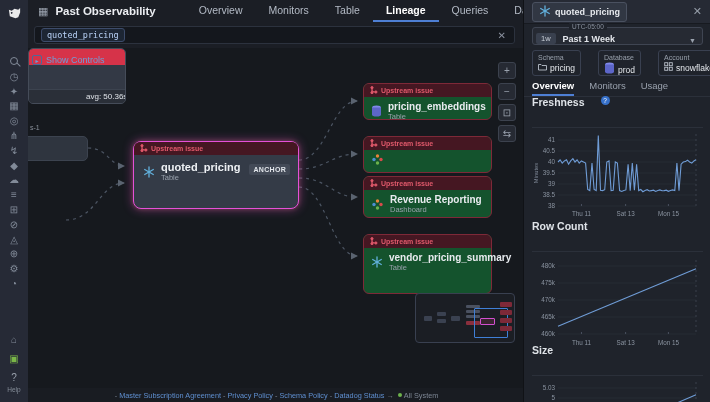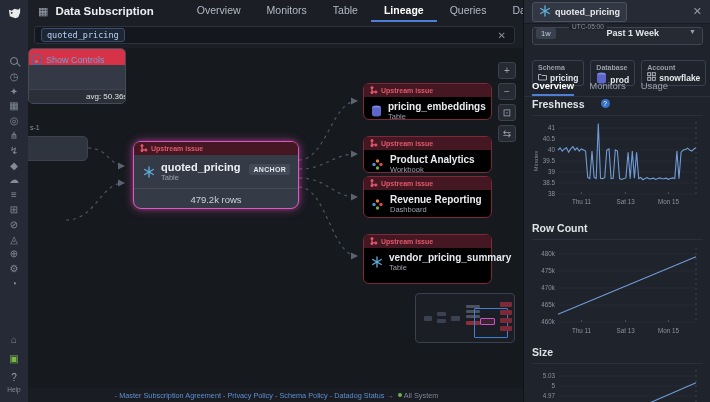--- a/index.html
+++ b/index.html
@@ -31,21 +31,21 @@
   .searchbar{position:relative;width:100%;height:18px;background:#14171d;border:1px solid #2c323e;border-radius:3px;display:flex;align-items:center;cursor:text;}
   .search-tag{margin-left:6px;font-family:"DejaVu Sans Mono",monospace;font-size:8.5px;color:#b9d2f7;border:1px solid #3d4c6b;background:#1d2634;border-radius:3px;padding:1px 5px;cursor:pointer;}
   .search-x{position:absolute;right:8px;color:#8a919e;font-size:10px;cursor:pointer;}
 
   
   .canvas{position:absolute;left:0;top:48px;width:495px;height:340px;background:#16191e;overflow:hidden;}
   .show-controls{position:absolute;left:4px;top:7px;display:flex;align-items:center;gap:4px;color:#6f9fd9;font-size:9px;cursor:pointer;}
   .sc-icon{display:inline-flex;align-items:center;justify-content:center;width:10px;height:10px;border:1px solid #4b6b9a;border-radius:2px;font-size:6px;color:#6f9fd9;}
   .edges{position:absolute;left:0;top:0;}
 
-  .node{position:absolute;border-radius:6px;background:#000000;border:1px solid #454c59;cursor:pointer;}
+  .node{position:absolute;border-radius:6px;background:#14532d;border:1px solid #454c59;cursor:pointer;}
   .node-head{display:flex;align-items:center;gap:3px;background:#451722;color:#e0596b;font-size:7px;font-weight:700;padding:2px 6px;border-radius:5px 5px 0 0;}
   .rnode{left:335px;width:129px;border-color:#7e2938;}
   .node-body{display:flex;align-items:center;gap:6px;padding:4px 7px;}
   .n-icon{display:inline-flex;width:13px;justify-content:center;}
   .n-title{font-size:10px;font-weight:600;color:#e8ebef;line-height:11px;white-space:nowrap;}
   .n-type{font-size:7.5px;color:#99a1ac;line-height:9px;}
 
   .center-node{left:105px;top:93px;width:166px;height:68px;background:#343b47;border:1.5px solid #e650d8;border-radius:8px;
                box-shadow:0 0 10px 1px rgba(240,90,210,.38), 0 0 4px rgba(255,140,90,.25);}
   .center-node .node-head{border-radius:6px 6px 0 0;}
@@ -71,35 +71,35 @@
   .footer{position:absolute;left:0;top:388px;width:495px;height:14px;background:#191c22;font-size:7.3px;color:#7d8694;
           display:flex;align-items:center;justify-content:center;white-space:nowrap;overflow:hidden;}
   .footer a{color:#5f8fd0;text-decoration:none;cursor:pointer;text-align:center;}
   .f-dot{display:inline-block;width:4px;height:4px;border-radius:50%;background:#6db24c;margin:0 2px;}
 
   
   .panel{position:absolute;left:523px;top:0;width:187px;height:402px;background:#1f232b;border-left:1px solid #101216;z-index:20;}
   .p-header{position:absolute;left:0;top:0;width:100%;height:24px;background:#262a34;border-bottom:1px solid #171a20;display:flex;align-items:center;}
   .p-chip{display:inline-flex;align-items:center;gap:4px;margin-left:8px;border:1px solid #4a5160;background:#313743;border-radius:3px;padding:2px 6px;font-size:9px;font-weight:600;color:#e6e9ed;}
   .p-close{position:absolute;right:8px;color:#959da8;font-size:11px;cursor:pointer;}
-  .p-time{position:absolute;left:8px;top:27px;width:171px;height:18px;border:1px solid #3f4552;border-radius:3px;background:#262a33;display:flex;align-items:flex-start;cursor:pointer;gap:44px;}
+  .p-time{position:absolute;left:8px;top:27px;width:171px;height:18px;border:1px solid #3f4552;border-radius:3px;background:#262a33;display:flex;align-items:flex-end;cursor:pointer;}
   .p-utc{position:absolute;left:36px;top:-5px;font-size:6.5px;color:#8b93a0;background:#1f232b;padding:0 3px;}
   .p-1w{margin-left:3px;background:#39404e;border-radius:2px;font-size:7.5px;color:#c9cfd8;padding:1px 5px;}
   .p-range{margin-left:7px;font-size:9px;font-weight:600;color:#e4e7ec;}
   .p-caret{position:absolute;right:6px;font-size:7px;color:#9aa2ae;}
-  .p-cards{position:absolute;left:8px;top:60px;width:171px;display:flex;gap:6px;font-weight:bold;}
+  .p-cards{position:absolute;left:8px;top:50px;width:171px;display:flex;gap:17px;}
   .p-card{flex:1;border:1px solid #394050;border-radius:3px;padding:2px 5px;height:26px;}
   .p-card-label{font-size:7px;color:#98a0ab;line-height:9px;}
   .p-card-val{display:flex;align-items:center;gap:3px;font-size:8.5px;color:#e4e7eb;line-height:12px;}
   .p-tabs{position:absolute;left:0;top:80px;width:100%;height:17px;border-bottom:1px solid #2b303a;display:flex;padding-left:8px;gap:15px;}
   .p-tab{font-size:9.5px;color:#9aa2ae;cursor:pointer;border-bottom:2px solid transparent;padding-bottom:3px;}
   .p-tab.active{color:#fff;font-weight:600;border-bottom-color:#4e7fd4;}
 
   .panel-section{position:absolute;left:8px;width:171px;}
-  .sec-title-row{display:flex;align-items:center;gap:16px;border-bottom:1px solid #2b303a;padding-bottom:4px;height:20px;}
+  .sec-title-row{display:flex;align-items:flex-start;gap:16px;border-bottom:1px solid #2b303a;padding-bottom:4px;height:32px;}
   .sec-title{font-size:10.5px;font-weight:600;color:#dfe3e8;}
   .help-badge{display:inline-flex;width:9px;height:9px;border-radius:50%;background:#3670c9;color:#fff;font-size:6.5px;align-items:center;justify-content:center;cursor:pointer;}
   .chart-svg{display:block;margin-top:2px;}
 </style>
 </head>
 <body>
 
 <div class="root">
 
   <aside class="sidebar">
@@ -129,21 +129,21 @@
         <span class="sb-icon sb-green" style="top: 353px;">▣</span>
       </div>
     <span class="sb-help-q">?</span>
     <span class="sb-help-label">Help</span>
   </aside>
 
   <div class="main">
 
     <header class="topbar">
       <span class="tb-icon">▦</span>
-      <span class="tb-title">Data Subscription</span>
+      <span class="tb-title">Past Observability</span>
       <nav class="tb-tabs" id="tb-tabs">
           <div class="tb-tab">Overview</div>
           <div class="tb-tab">Monitors</div>
           <div class="tb-tab">Table</div>
           <div class="tb-tab active">Lineage</div>
           <div class="tb-tab">Queries</div>
           <div class="tb-tab">Datasets</div>
         </nav>
     </header>
 
@@ -207,21 +207,20 @@
                   <line x1="1.7" y1="8.5" x2="10.3" y2="3.5"></line>
                 </g>
               </svg>
             </span>
           <div>
             <div class="cn-title">quoted_pricing</div>
             <div class="n-type">Table</div>
           </div>
           <span class="anchor-badge">ANCHOR</span>
         </div>
-        <div class="cn-foot">479.2k rows</div>
       </div>
 
       <div id="right-nodes">
           <div class="node rnode" style="top: 35px; height: 37px;">
             <div class="node-head">
               <span><svg width="8" height="8" viewBox="0 0 8 8">
                   <g stroke="#e0596b" stroke-width="1" fill="#e0596b">
                     <line x1="2" y1="2" x2="2" y2="6.5"></line>
                     <path d="M2 3.5 C2 5.5 3.5 6 5.5 6" fill="none"></path>
                     <circle cx="2" cy="1.7" r="1.1"></circle>
@@ -259,24 +258,20 @@
             </div>
             <div class="node-body">
               <span class="n-icon">
                 <svg width="11" height="11" viewBox="0 0 11 11">
                   <circle cx="5.5" cy="2" r="1.7" fill="#e8833a"></circle>
                   <circle cx="9" cy="5.5" r="1.7" fill="#d84b4b"></circle>
                   <circle cx="5.5" cy="9" r="1.7" fill="#6cb24c"></circle>
                   <circle cx="2" cy="5.5" r="1.7" fill="#4d8fd1"></circle>
                 </svg>
               </span>
-              <div>
-                <div class="n-title">Product Analytics</div>
-                <div class="n-type">Workbook</div>
-              </div>
             </div>
           </div>
           <div class="node rnode" style="top: 128px; height: 42px;">
             <div class="node-head">
               <span><svg width="8" height="8" viewBox="0 0 8 8">
                   <g stroke="#e0596b" stroke-width="1" fill="#e0596b">
                     <line x1="2" y1="2" x2="2" y2="6.5"></line>
                     <path d="M2 3.5 C2 5.5 3.5 6 5.5 6" fill="none"></path>
                     <circle cx="2" cy="1.7" r="1.1"></circle>
                     <circle cx="2" cy="6.6" r="1.1"></circle>
@@ -293,21 +288,21 @@
                   <circle cx="5.5" cy="9" r="1.7" fill="#6cb24c"></circle>
                   <circle cx="2" cy="5.5" r="1.7" fill="#4d8fd1"></circle>
                 </svg>
               </span>
               <div>
                 <div class="n-title">Revenue Reporting</div>
                 <div class="n-type">Dashboard</div>
               </div>
             </div>
           </div>
-          <div class="node rnode" style="top: 186px; height: 50px;">
+          <div class="node rnode" style="top: 186px; height: 60px;">
             <div class="node-head">
               <span><svg width="8" height="8" viewBox="0 0 8 8">
                   <g stroke="#e0596b" stroke-width="1" fill="#e0596b">
                     <line x1="2" y1="2" x2="2" y2="6.5"></line>
                     <path d="M2 3.5 C2 5.5 3.5 6 5.5 6" fill="none"></path>
                     <circle cx="2" cy="1.7" r="1.1"></circle>
                     <circle cx="2" cy="6.6" r="1.1"></circle>
                     <circle cx="5.9" cy="6" r="1.1"></circle>
                   </g>
                 </svg></span>

